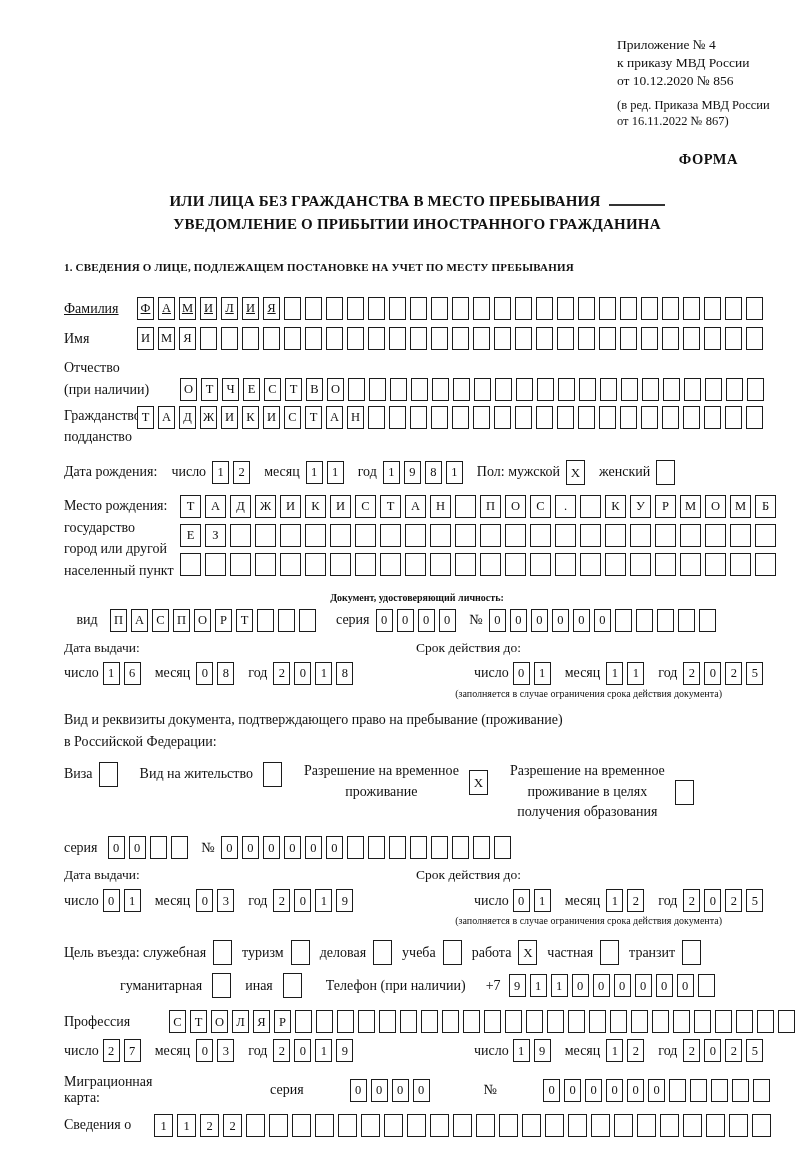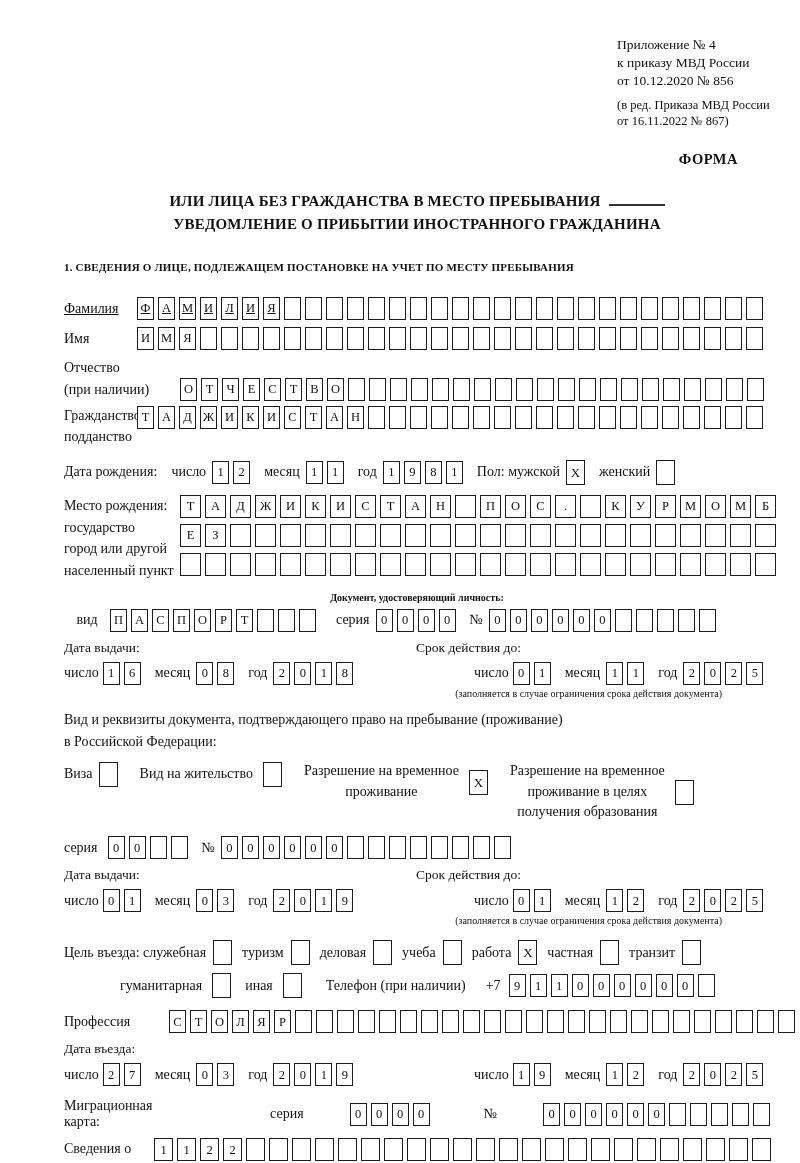--- a/index.html
+++ b/index.html
@@ -629,21 +629,20 @@
         <span class="cell"></span>
         <span class="cell"></span>
         <span class="cell"></span>
         <span class="cell"></span>
         <span class="cell"></span>
         <span class="cell"></span>
       </span>
   </div>
 
   <div style="display:flex;">
-    <div class="dp-head dp-head-l">Дата въезда:</div>
   </div>
   <div class="datepair">
     <div class="dp-left dp-row">
       <span>число</span>
       <span class="cells" style="margin-left:4px;">
           <span class="cell">2</span>
           <span class="cell">7</span>
         </span>
       <span class="dlbl">месяц</span>
       <span class="cells">

